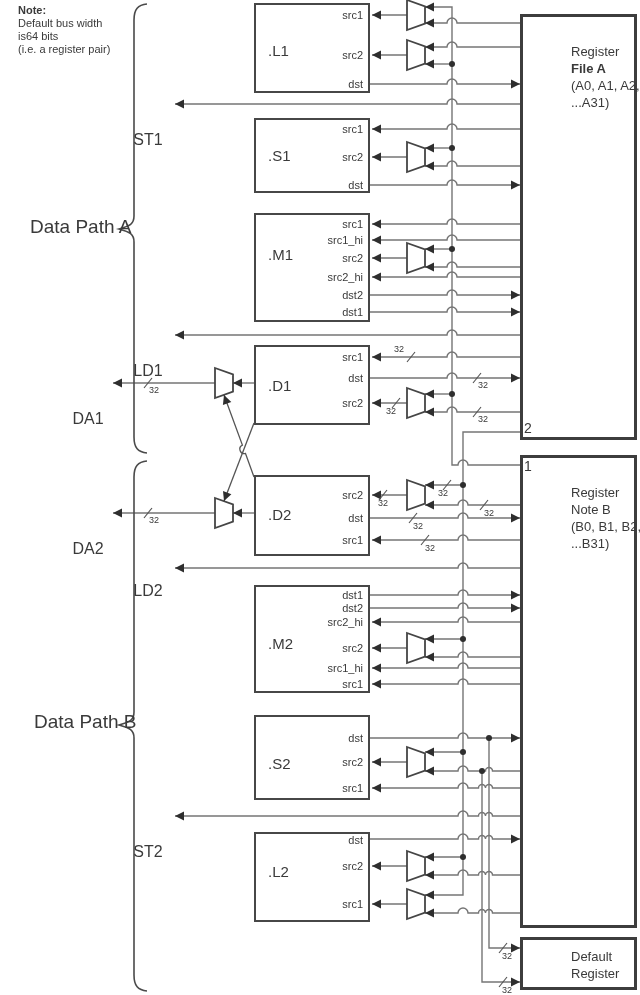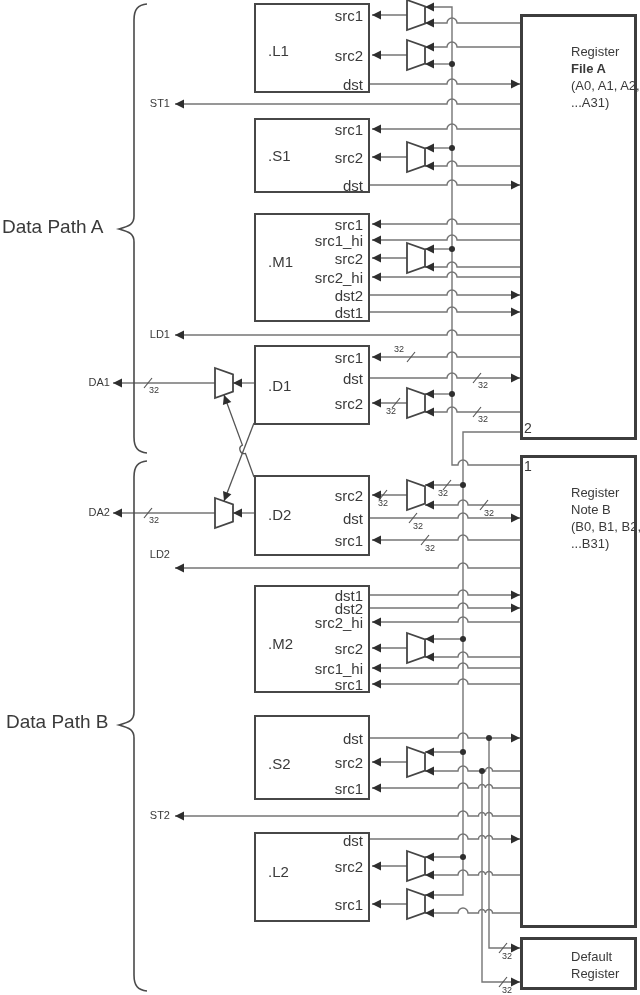--- a/index.html
+++ b/index.html
@@ -2,24 +2,24 @@
 <html><head>
 <meta charset="utf-8">
 <style>
   html,body{margin:0;padding:0;background:#fff;}
   .stage{position:relative;width:640px;height:995px;background:#fff;
          font-family:"Liberation Sans",sans-serif;color:#3a3a3a;overflow:hidden;}
   .stage > svg{position:absolute;left:0;top:0;}
   .box{position:absolute;background:#fff;border:2px solid #474747;box-sizing:border-box;}
   .rf{border-width:3px;border-color:#3d3d3d;}
   .uname{position:absolute;left:12px;font-size:15px;white-space:nowrap;}
-  .port{position:absolute;right:5px;font-size:15px;line-height:13px;white-space:nowrap;}
-  .lbl{position:absolute;font-size:11px;line-height:13px;text-align:right;width:44px;white-space:nowrap;}
+  .port{position:absolute;right:5px;font-size:11px;line-height:13px;white-space:nowrap;}
+  .lbl{position:absolute;font-size:16px;line-height:13px;text-align:center;width:44px;white-space:nowrap;margin-top:36px;}
   .bw{position:absolute;font-size:9px;line-height:10px;text-align:center;width:18px;}
-  .dp{position:absolute;font-size:19px;white-space:nowrap;}
+  .dp{position:absolute;font-size:19px;white-space:nowrap;margin-left:28px;}
   .tag{position:absolute;font-size:14px;}
   .rftext{position:absolute;left:0;width:100%;font-size:13px;line-height:17px;padding-left:48px;}
   .note{position:absolute;left:18px;top:4px;width:140px;font-size:11px;line-height:13px;}
   .note .nt{font-weight:bold;}
 </style>
 </head>
 <body>
 
 <div class="stage">
 
@@ -211,20 +211,26 @@
     <use href="#sl" x="447" y="485"></use>
         <use href="#sl" x="484" y="505"></use>
     <use href="#sl" x="383" y="495"></use>
         <use href="#sl" x="413" y="518"></use>
     <use href="#sl" x="425" y="540"></use>
         <use href="#sl" x="503" y="948"></use>
     <use href="#sl" x="503" y="982"></use>
   </g>
 </svg>
 
+<div class="note">
+  <div class="nt">Note:</div>
+  <div>Default bus width</div>
+  <div>is64 bits</div>
+  <div>(i.e. a register pair)</div>
+</div>
 
 <div class="dp" style="left:2px;top:216px;">Data Path A</div>
 <div class="dp" style="left:6px;top:711px;">Data Path B</div>
 
 <div class="lbl" style="left:126px;top:97px;">ST1</div>
 <div class="lbl" style="left:126px;top:328px;">LD1</div>
 <div class="lbl" style="left:66px;top:376px;">DA1</div>
 <div class="lbl" style="left:66px;top:506px;">DA2</div>
 <div class="lbl" style="left:126px;top:548px;">LD2</div>
 <div class="lbl" style="left:126px;top:809px;">ST2</div>
@@ -237,21 +243,21 @@
 </div>
 
 <div class="box" style="left:254px;top:118px;width:116px;height:75px;">
   <span class="uname" style="top:27px;">.S1</span>
   <span class="port" style="top:3px;">src1</span>
   <span class="port" style="top:31px;">src2</span>
   <span class="port" style="top:59px;">dst</span>
 </div>
 
 <div class="box" style="left:254px;top:213px;width:116px;height:109px;">
-  <span class="uname" style="top:38px;">.M1</span>
+  <span class="uname" style="top:31px;">.M1</span>
   <span class="port" style="top:3px;">src1</span>
   <span class="port" style="top:19px;">src1_hi</span>
   <span class="port" style="top:37px;">src2</span>
   <span class="port" style="top:56px;">src2_hi</span>
   <span class="port" style="top:74px;">dst2</span>
   <span class="port" style="top:91px;">dst1</span>
 </div>
 
 <div class="box" style="left:254px;top:345px;width:116px;height:80px;">
   <span class="uname" style="top:30px;">.D1</span>

